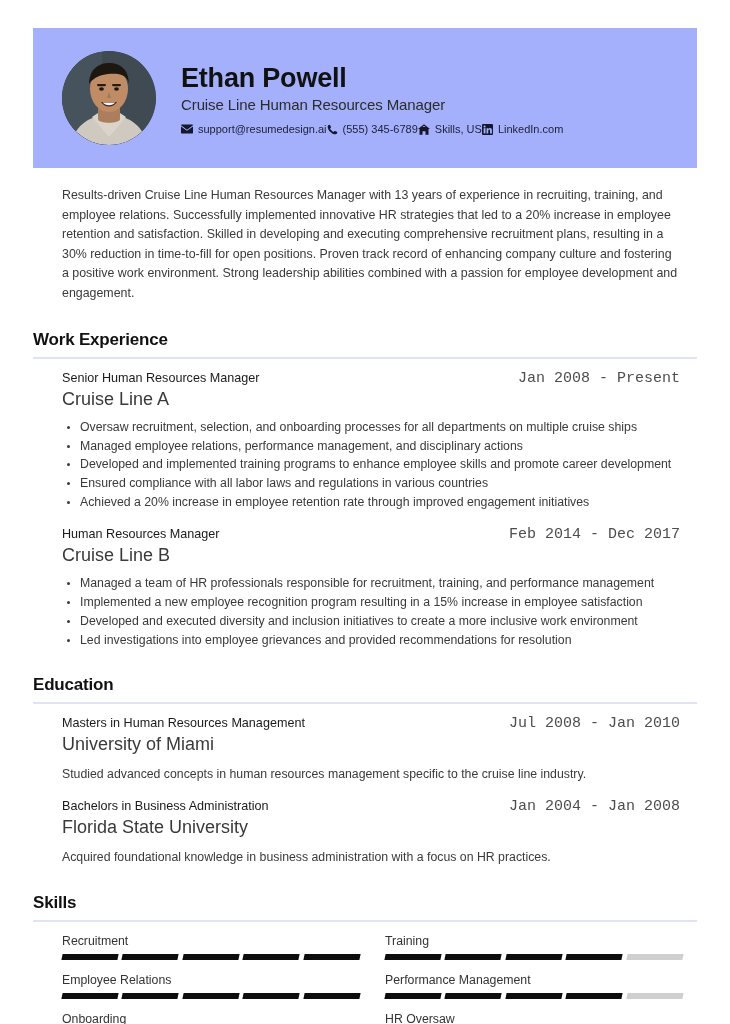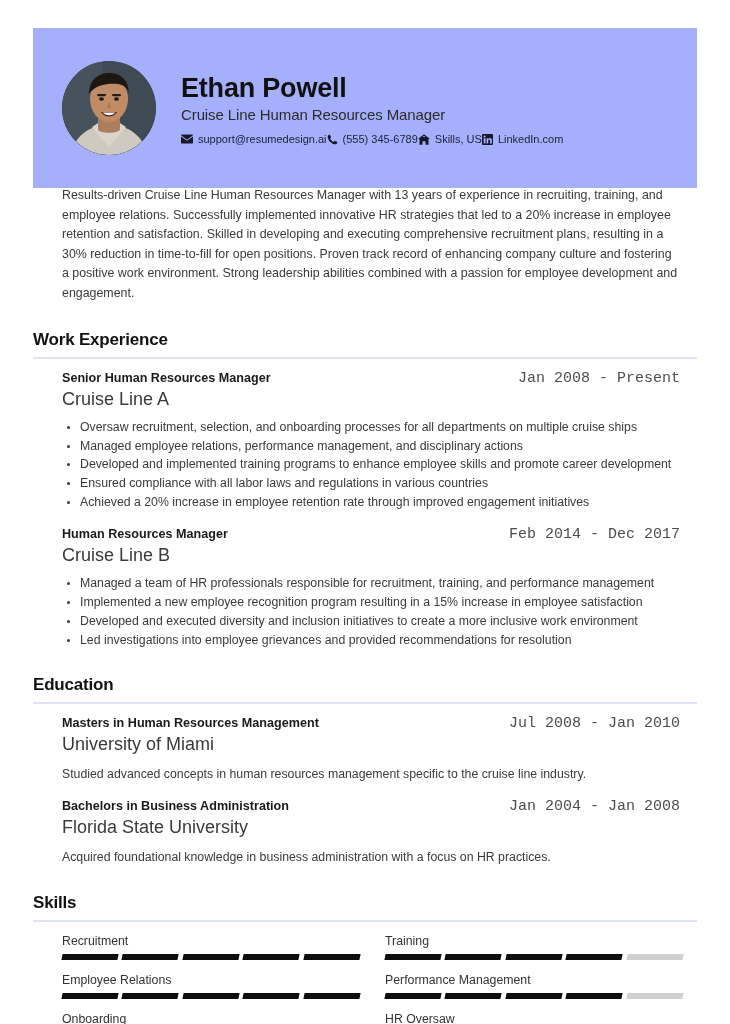--- a/index.html
+++ b/index.html
@@ -13,21 +13,21 @@
     overflow: hidden;
     position: relative;
   }
 
   
   .banner {
     position: absolute;
     left: 33px;
     top: 28px;
     width: 664px;
-    height: 160px;
+    height: 140px;
     background: #a5b0fc;
     display: flex;
     align-items: center;
     padding-left: 29px;
   }
 
   .avatar {
     width: 94px;
     height: 94px;
     border-radius: 50%;
@@ -115,21 +115,21 @@
   .entry { padding: 0 50px 0 62px; margin-bottom: 14px; }
   .entry:last-child { margin-bottom: 0; }
 
   .entry-head {
     display: flex;
     justify-content: space-between;
     align-items: baseline;
   }
   .entry-role {
     font-size: 12.6px;
-    font-weight: bold;
+    font-weight: normal;
     color: #1a1a1a;
   }
   .entry-date {
     font-size: 15px;
     color: #4d4d4d;
     white-space: nowrap;
     padding-left: 14px;
     font-family: Liberation Mono, monospace;
   }
   .entry-org {

